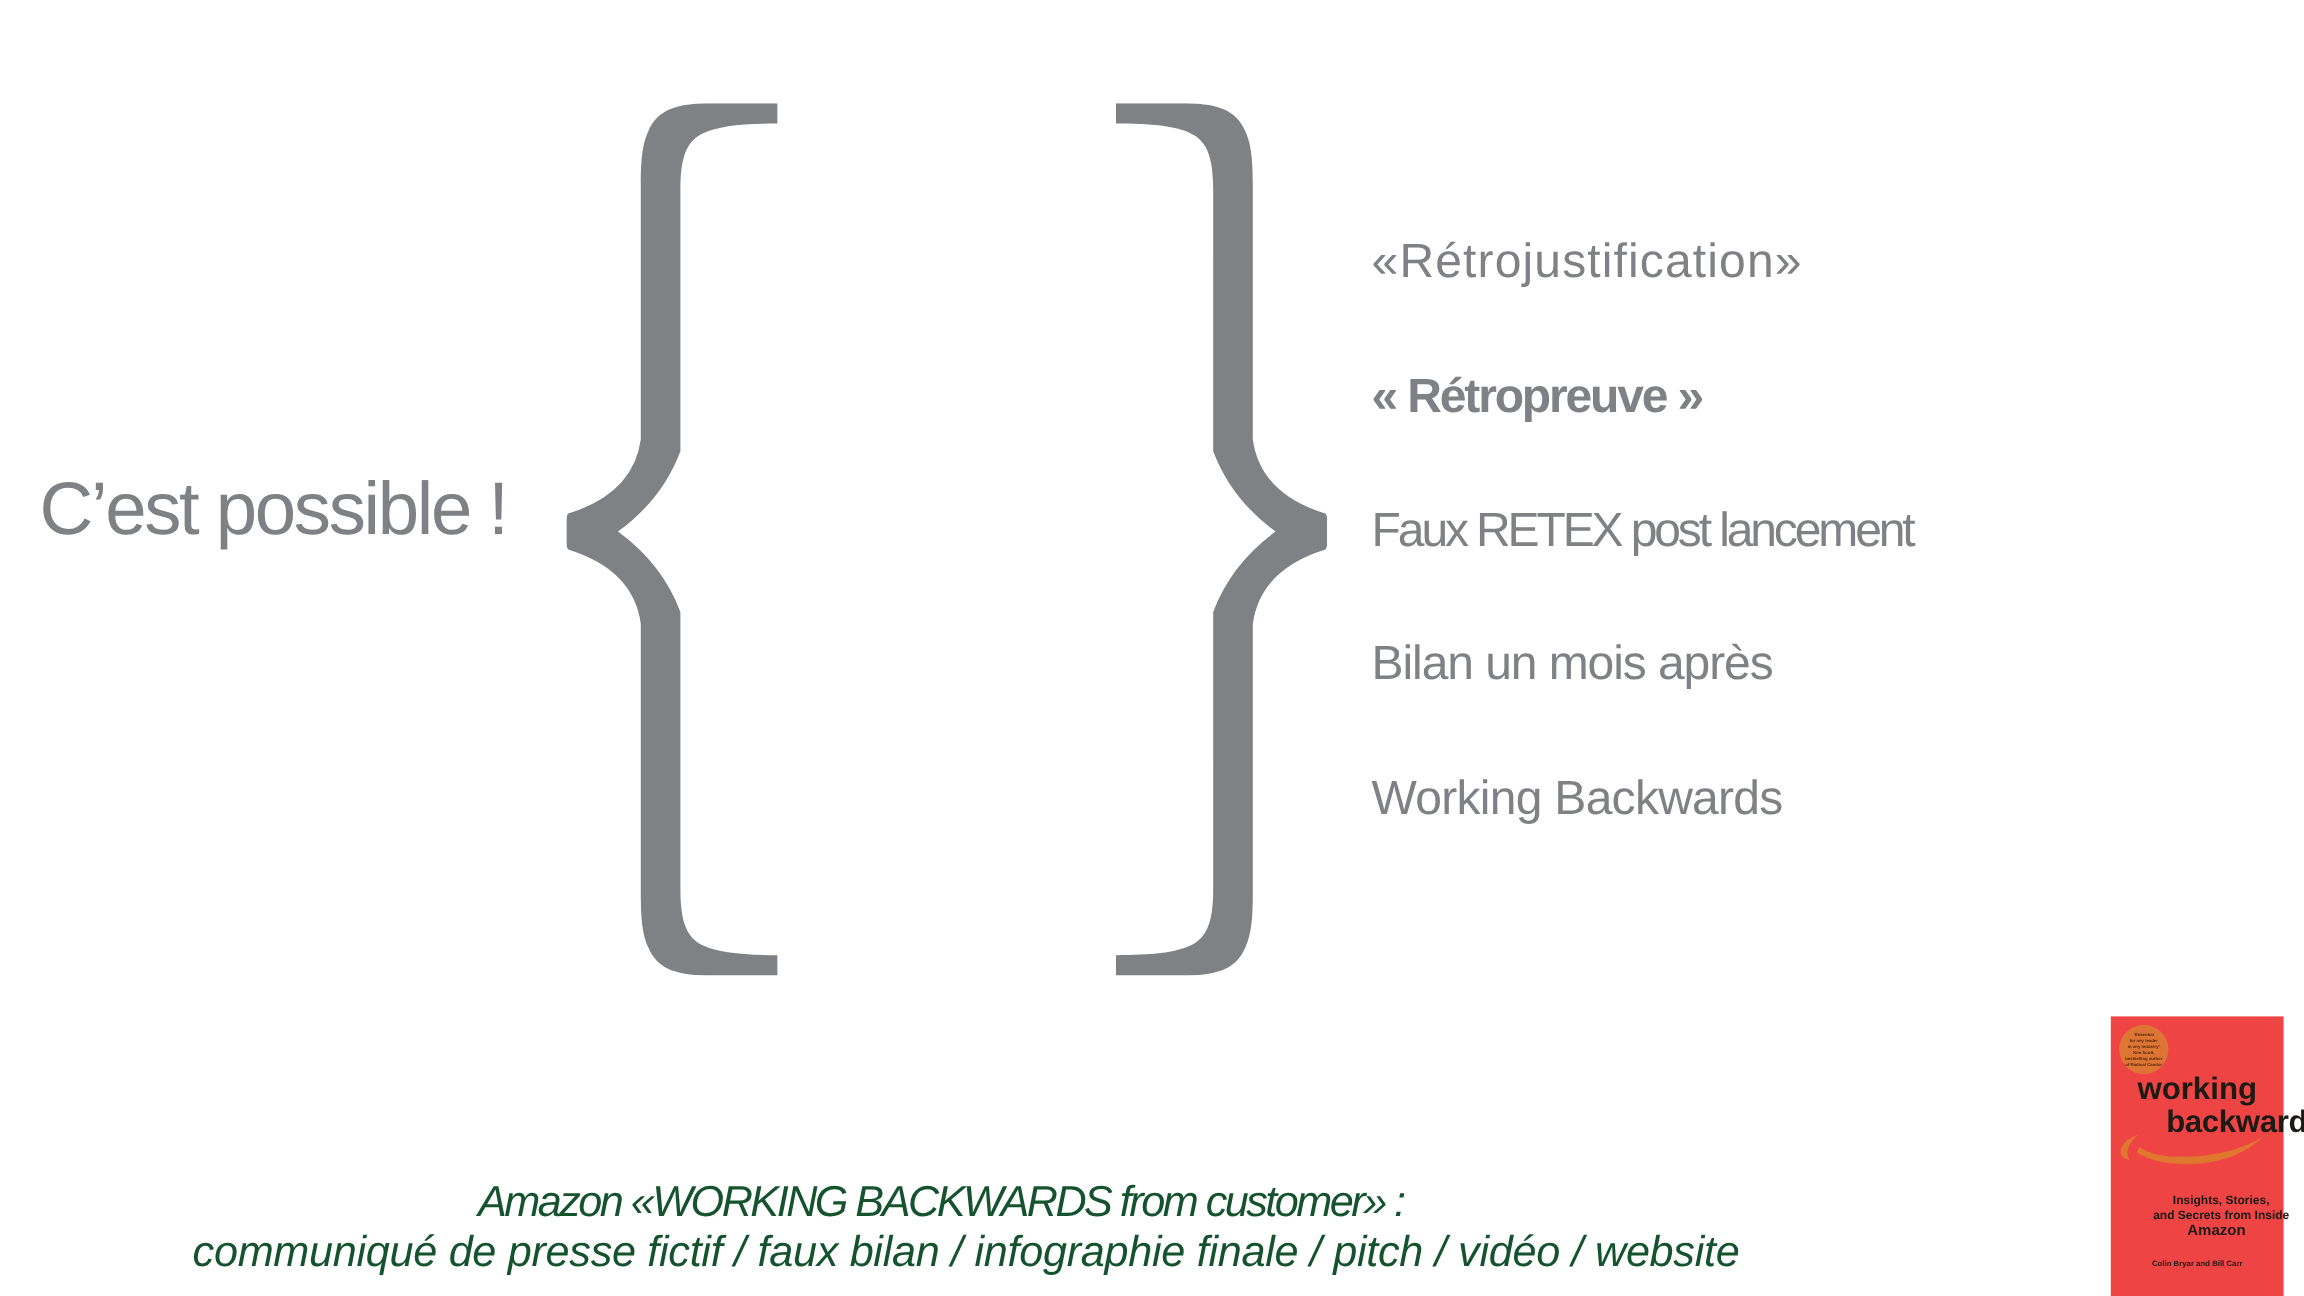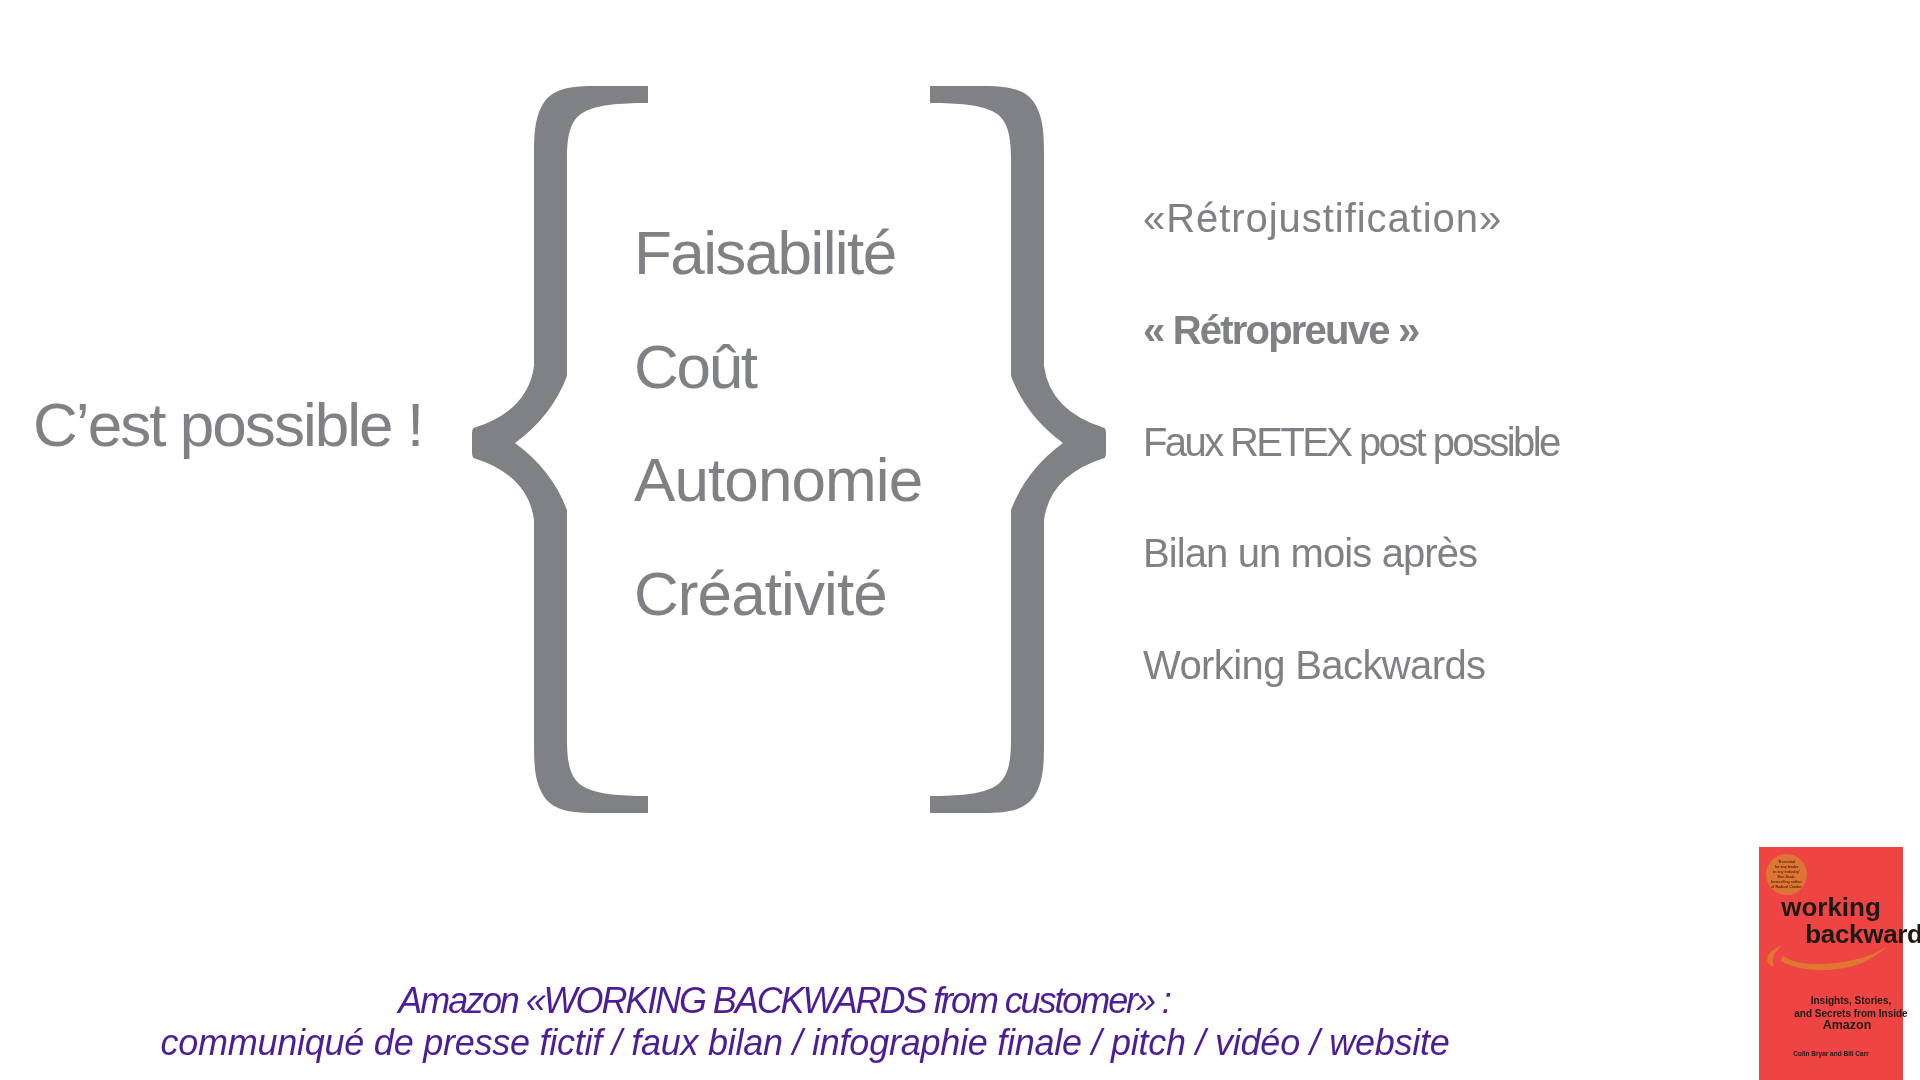--- a/index.html
+++ b/index.html
@@ -53,21 +53,21 @@
   #right-list .item:nth-child(4) { letter-spacing: -0.9px; }
   #right-list .item:nth-child(5) { letter-spacing: -0.6px; }
 
   #footer {
     position: absolute;
     left: 0px;
     top: 980px;
     width: 1568px;
     text-align: center;
     font-style: italic;
-    color: #4c1d95;
+    color: #14532d;
     font-size: 36px;
     line-height: 42px;
     white-space: nowrap;
   }
   #footer .line1 { letter-spacing: -2.1px; }
   #footer .line2 { letter-spacing: -0.25px; margin-left: 42px; }
 
   
   #book-cover {
     position: absolute;
@@ -143,31 +143,25 @@
   <svg id="brace-left" viewBox="0 0 176 727" preserveAspectRatio="none">
     <path fill="#7f8184" d="M 176 0 L 122 0 C 94 0 76 4 68 24 C 63.5 34 62 46 62 68 L 62 280 Q 56 325 1.5 342 Q 0 343.5 0 347 L 0 367 Q 0 370.5 1.5 372 Q 56 389 62 434 L 62 659 C 62 681 63.5 693 68 703 C 76 723 94 727 122 727 L 176 727 L 176 710 C 146 710 127 708 114 702 C 99 695 95 680 95 654 L 95 424 Q 80 384 43 357 Q 80 330 95 290 L 95 73 C 95 47 99 32 114 25 C 127 19 146 17 176 17 Z"></path>
   </svg>
 
   <svg id="brace-right" viewBox="0 0 176 727" preserveAspectRatio="none">
     <g transform="translate(176,0) scale(-1,1)">
     <path fill="#7f8184" d="M 176 0 L 122 0 C 94 0 76 4 68 24 C 63.5 34 62 46 62 68 L 62 280 Q 56 325 1.5 342 Q 0 343.5 0 347 L 0 367 Q 0 370.5 1.5 372 Q 56 389 62 434 L 62 659 C 62 681 63.5 693 68 703 C 76 723 94 727 122 727 L 176 727 L 176 710 C 146 710 127 708 114 702 C 99 695 95 680 95 654 L 95 424 Q 80 384 43 357 Q 80 330 95 290 L 95 73 C 95 47 99 32 114 25 C 127 19 146 17 176 17 Z"></path>
     </g>
   </svg>
 
-  <div id="left-list" class="gray-text">
-    <div class="item">Faisabilité</div>
-    <div class="item">Coût</div>
-    <div class="item">Autonomie</div>
-    <div class="item">Créativité</div>
-  </div>
 
   <div id="right-list" class="gray-text">
     <div class="item">«Rétrojustification»</div>
     <div class="item">« Rétropreuve »</div>
-    <div class="item">Faux RETEX post possible</div>
+    <div class="item">Faux RETEX post lancement</div>
     <div class="item">Bilan un mois après</div>
     <div class="item">Working Backwards</div>
   </div>
 
   <div id="footer">
     <div class="line1">Amazon «WORKING BACKWARDS from customer» :</div>
     <div class="line2">communiqué de presse fictif / faux bilan / infographie finale / pitch / vidéo / website</div>
   </div>
 
   <div id="book-cover">

